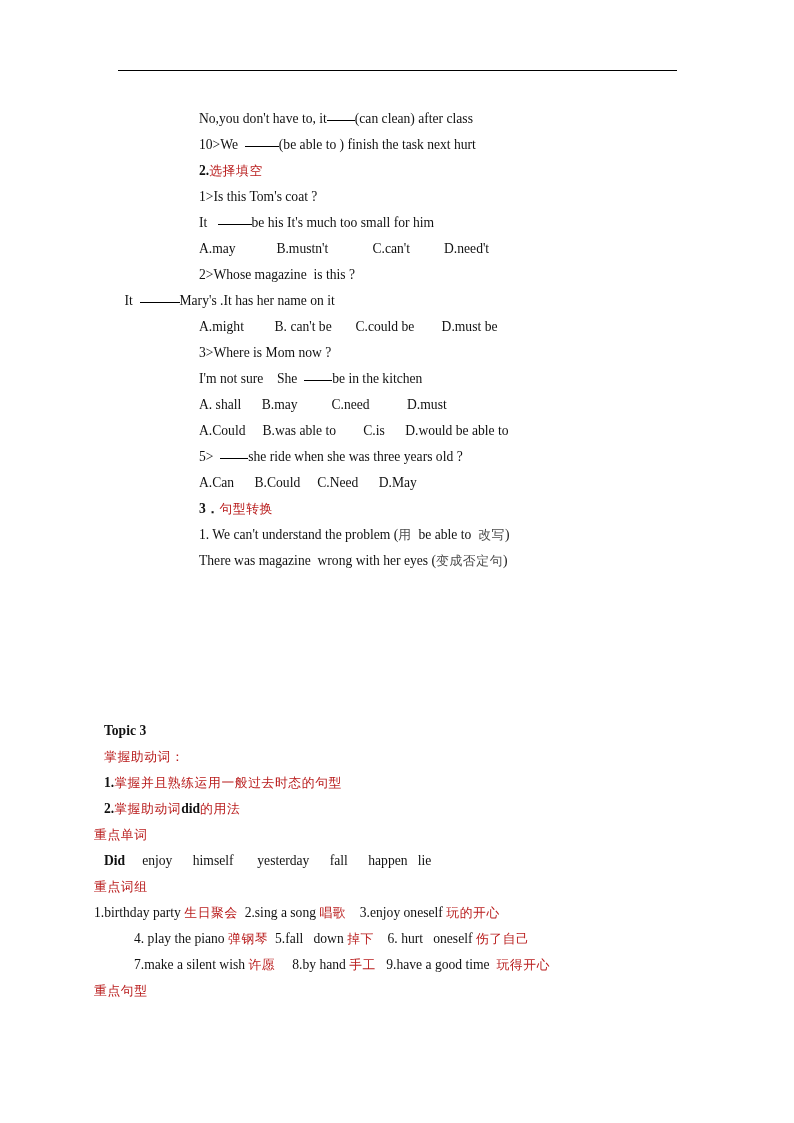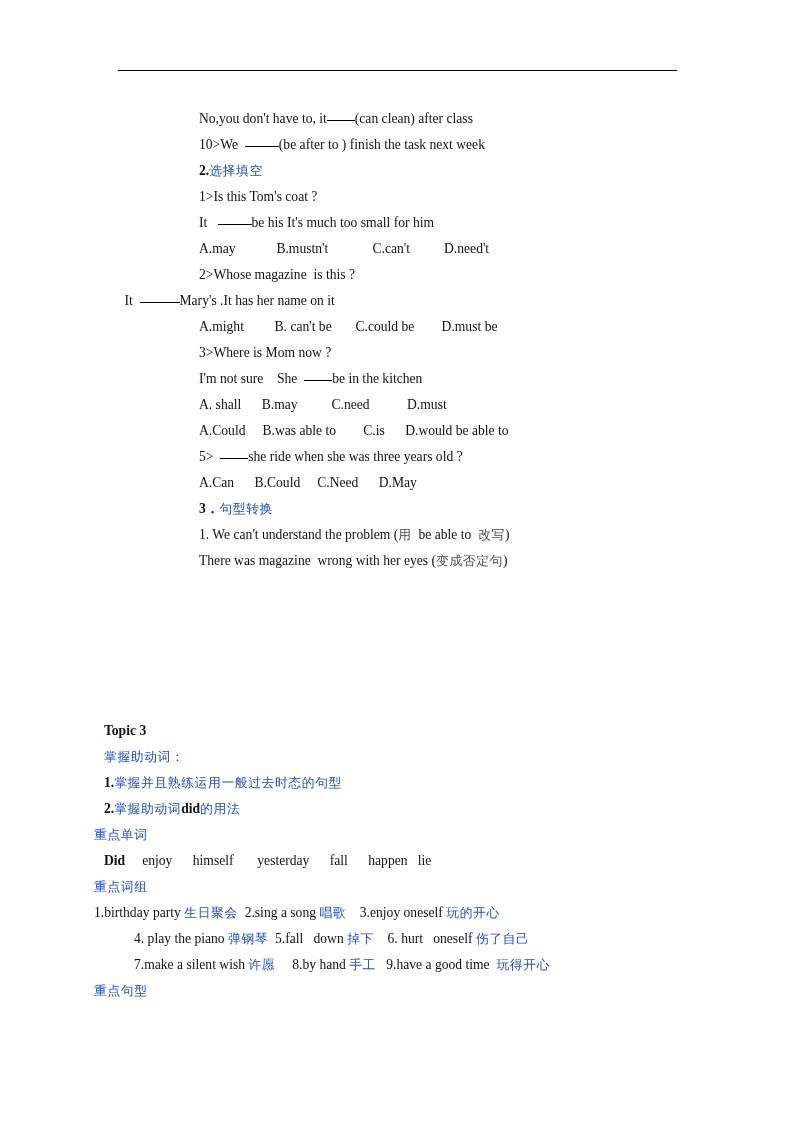--- a/index.html
+++ b/index.html
@@ -52,21 +52,21 @@
   
   .line.ind-sub   { padding-left: 109px; }
   .line.ind-topic { padding-left: 92px; }
   .line.ind-flush { padding-left: 122px; }
   .line.ind-phr   { padding-left: 82px; }
 
   .bold { font-weight: bold; }
 
   
   .cn {
-    color: #1d4ed8;
+    color: #b91c1c;
     font-family: "DejaVu Sans", "Liberation Sans", sans-serif;
     font-size: 12.8px;
     letter-spacing: 0.6px;
   }
   .cn-dark {
     color: #4a4a4a;
     font-family: "DejaVu Sans", "Liberation Sans", sans-serif;
     font-size: 12.8px;
     letter-spacing: 0.6px;
   }
@@ -85,21 +85,21 @@
 <body>
 
 <div class="page">
 
   <div class="header-rule"></div>
 
   <div class="block" id="block-exercises">
 
     <div class="line"><span>No,you don't have to, it</span><span class="blank w1"></span><span>(can clean) after class</span></div>
 
-    <div class="line"><span>10&gt;We  </span><span class="blank w2"></span><span>(be after to ) finish the task next week</span></div>
+    <div class="line"><span>10&gt;We  </span><span class="blank w2"></span><span>(be able to ) finish the task next hurt</span></div>
 
     <div class="line"><span class="bold">2.</span><span class="cn">选择填空</span></div>
 
     <div class="line">1&gt;Is this Tom's coat ?</div>
 
     <div class="line"><span>It   </span><span class="blank w2"></span><span>be his It's much too small for him</span></div>
 
     <div class="line">A.may            B.mustn't             C.can't          D.need't</div>
 
     <div class="line">2&gt;Whose magazine  is this ?</div>

